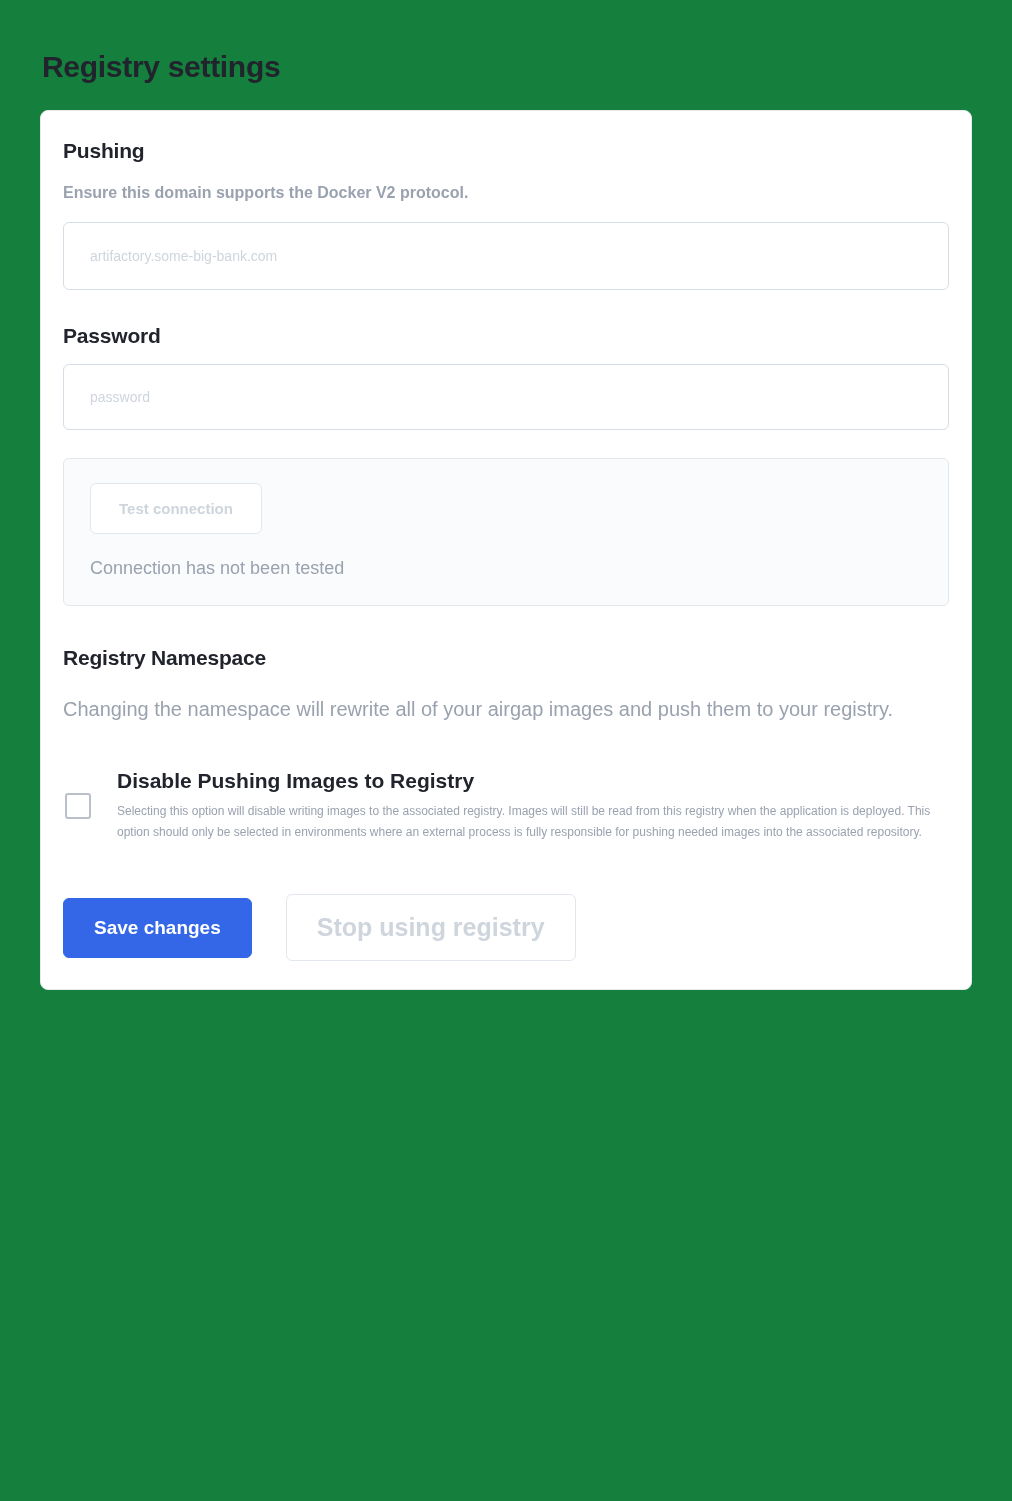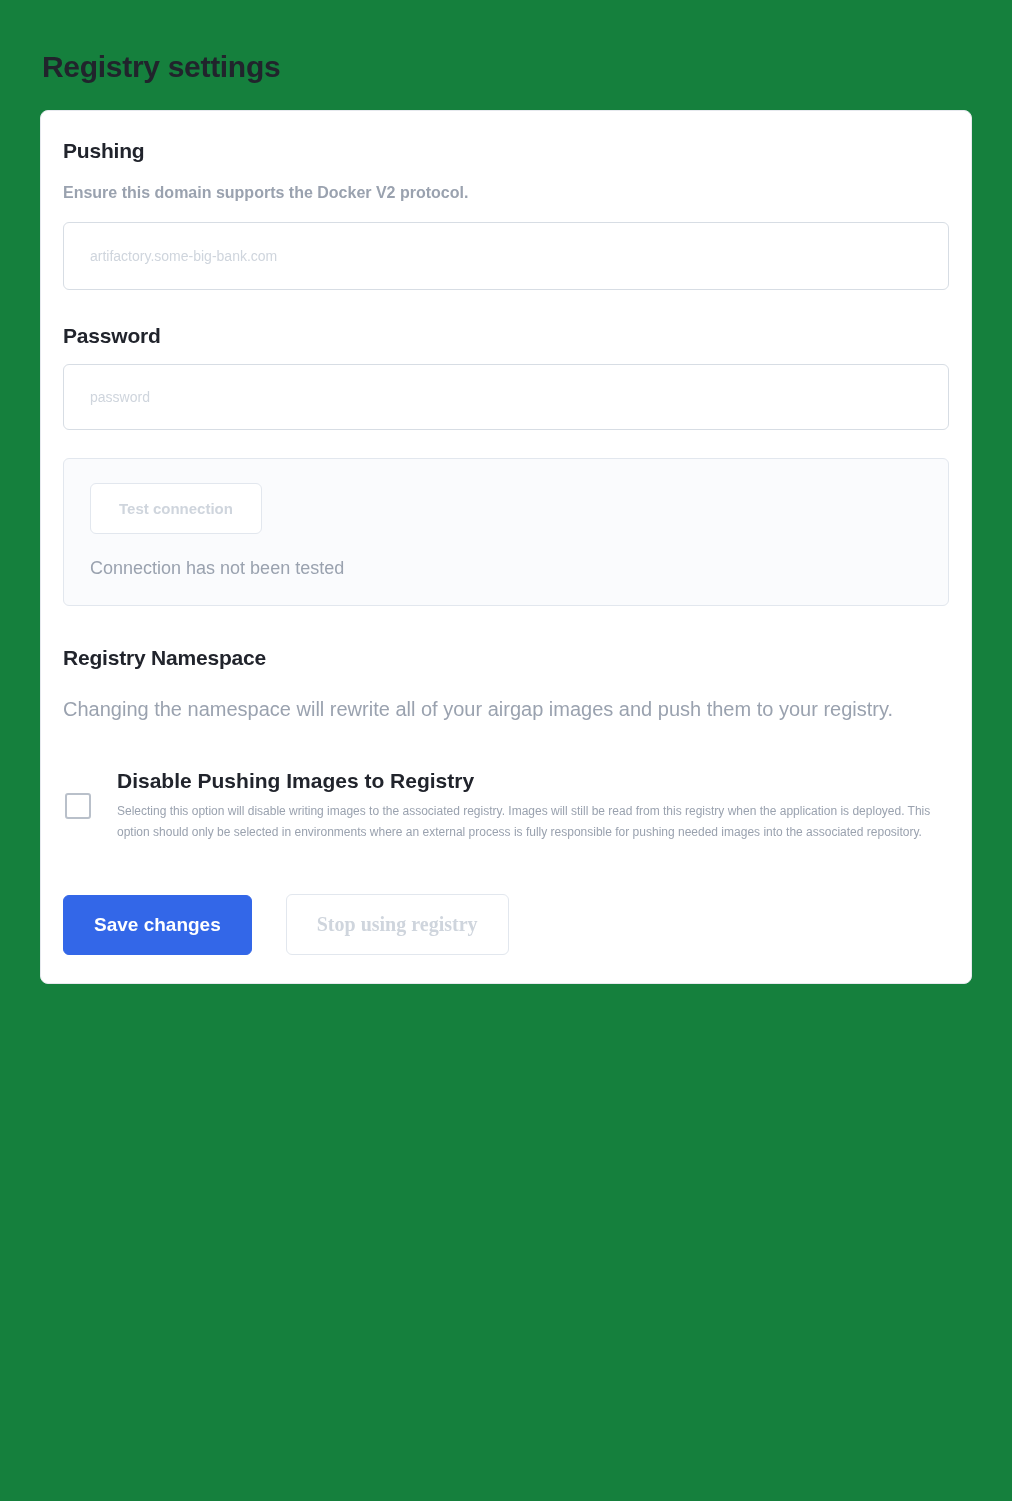--- a/index.html
+++ b/index.html
@@ -143,25 +143,25 @@
     font-weight: bold;
     border-radius: 6px;
     padding: 18px 30px;
     font-family: "Liberation Sans", sans-serif;
     cursor: pointer;
   }
   .btn-ghost {
     background: #fff;
     border: 1px solid #e2e7ee;
     color: #cfd5dd;
-    font-size: 20px;
+    font-size: 25px;
     font-weight: bold;
     border-radius: 6px;
     padding: 18px 30px;
-    font-family: Liberation Serif, serif;
+    font-family: Liberation Sans, sans-serif;
     cursor: default;
   }
 </style>
 </head>
 <body>
 
 <div class="page">
 
   <h1 class="page-title">Registry settings</h1>
 

